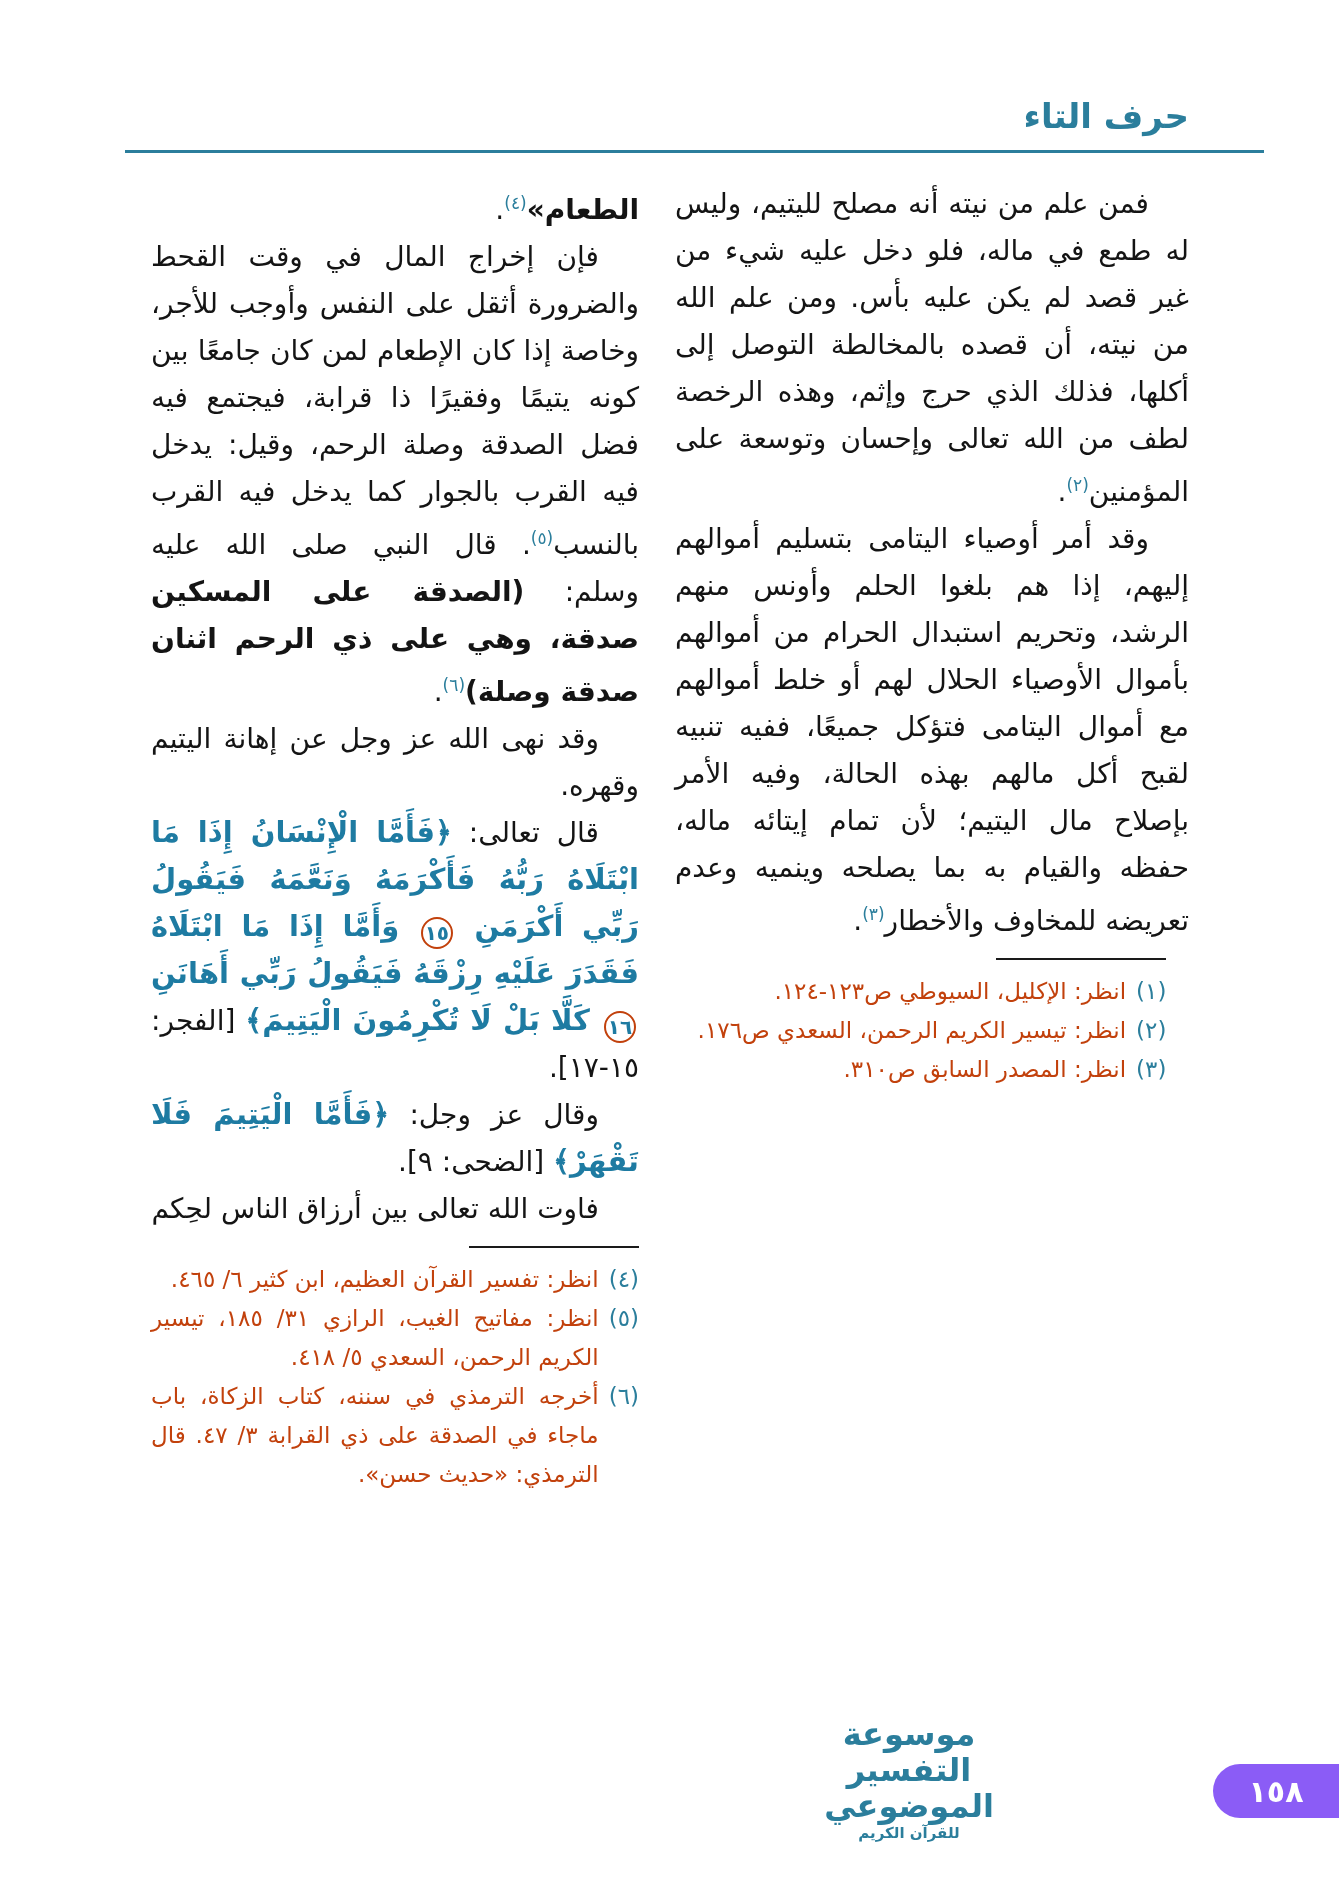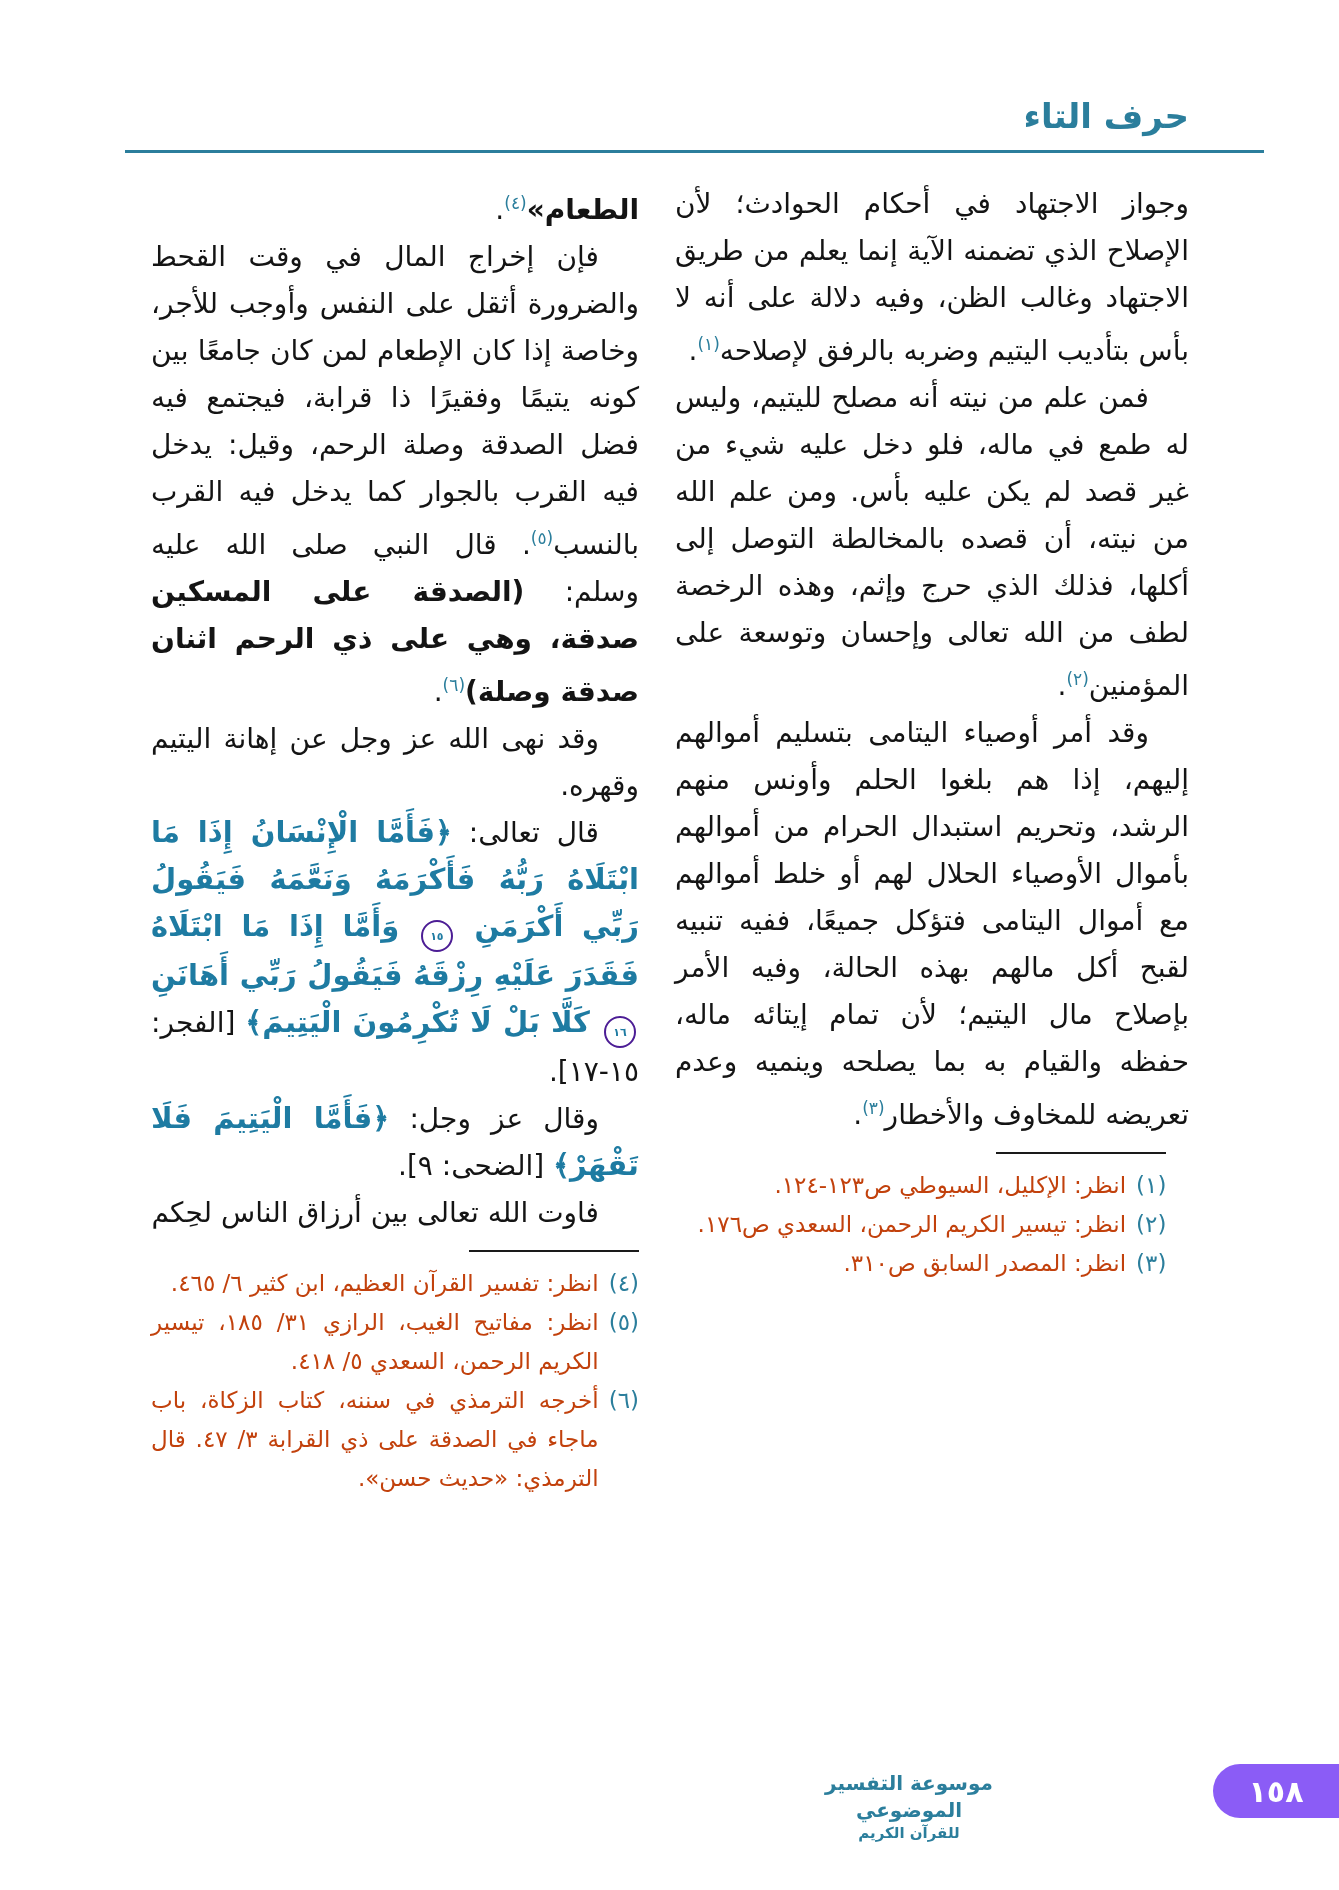--- a/index.html
+++ b/index.html
@@ -61,24 +61,24 @@
     color: #1e7ba2;
     font-weight: bold;
     font-size: 29px;
   }
   .seg-cite { color: #141414; font-weight: normal; }
   .seg-ayah {
     display: inline-block;
     width: 32px;
     height: 32px;
     line-height: 29px;
-    border: 2px solid #4c1d95;
+    border: 2px solid #c2410c;
     border-radius: 50%;
     color: #1e7ba2;
-    font-size: 11px;
+    font-size: 20px;
     font-weight: bold;
     text-align: center;
     text-indent: 0;
     vertical-align: -4px;
     margin: 0 3px;
   }
   .footnotes { margin-top: 14px; }
   .fn-sep {
     width: 170px;
     height: 2px;
@@ -96,23 +96,23 @@
   .fn-text { flex: 1; color: #c2410c; }
   .logo {
     position: absolute;
     bottom: 48px;
     right: 330px;
     width: 200px;
     text-align: center;
     color: #2b7e9c;
   }
   .logo-main {
-    font-size: 20px;
-    font-weight: bold;
-    line-height: 27px;
+    font-size: 32px;
+    font-weight: bold;
+    line-height: 36px;
   }
   .logo-sub {
     font-size: 15px;
     font-weight: bold;
   }
   .page-num {
     position: absolute;
     bottom: 72px;
     right: 0;
     width: 126px;
@@ -133,21 +133,20 @@
 <div class="page">
 
   <div class="header-title">حرف التاء</div>
 
   <div class="header-rule"></div>
 
   <div class="columns">
 
     <div class="col col-right">
       <div class="paras">
-          <p class="para noindent"><span class="seg-body">وجواز الاجتهاد في أحكام الحوادث؛ لأن الإصلاح الذي تضمنه الآية إنما يعلم من طريق الاجتهاد وغالب الظن، وفيه دلالة على أنه لا بأس بتأديب اليتيم وضربه بالرفق لإصلاحه</span><span class="seg-note">(١)</span><span class="seg-body">.</span></p>
           <p class="para"><span class="seg-body">فمن علم من نيته أنه مصلح لليتيم، وليس له طمع في ماله، فلو دخل عليه شيء من غير قصد لم يكن عليه بأس. ومن علم الله من نيته، أن قصده بالمخالطة التوصل إلى أكلها، فذلك الذي حرج وإثم، وهذه الرخصة لطف من الله تعالى وإحسان وتوسعة على المؤمنين</span><span class="seg-note">(٢)</span><span class="seg-body">.</span></p>
           <p class="para"><span class="seg-body">وقد أمر أوصياء اليتامى بتسليم أموالهم إليهم، إذا هم بلغوا الحلم وأونس منهم الرشد، وتحريم استبدال الحرام من أموالهم بأموال الأوصياء الحلال لهم أو خلط أموالهم مع أموال اليتامى فتؤكل جميعًا، ففيه تنبيه لقبح أكل مالهم بهذه الحالة، وفيه الأمر بإصلاح مال اليتيم؛ لأن تمام إيتائه ماله، حفظه والقيام به بما يصلحه وينميه وعدم تعريضه للمخاوف والأخطار</span><span class="seg-note">(٣)</span><span class="seg-body">.</span></p>
         </div>
       <div class="footnotes">
         <div class="fn-sep"></div>
         <div>
             <div class="footnote">
               <span class="fn-num">(١)</span>
               <span class="fn-text">انظر: الإكليل، السيوطي ص١٢٣-١٢٤.</span>
             </div>

